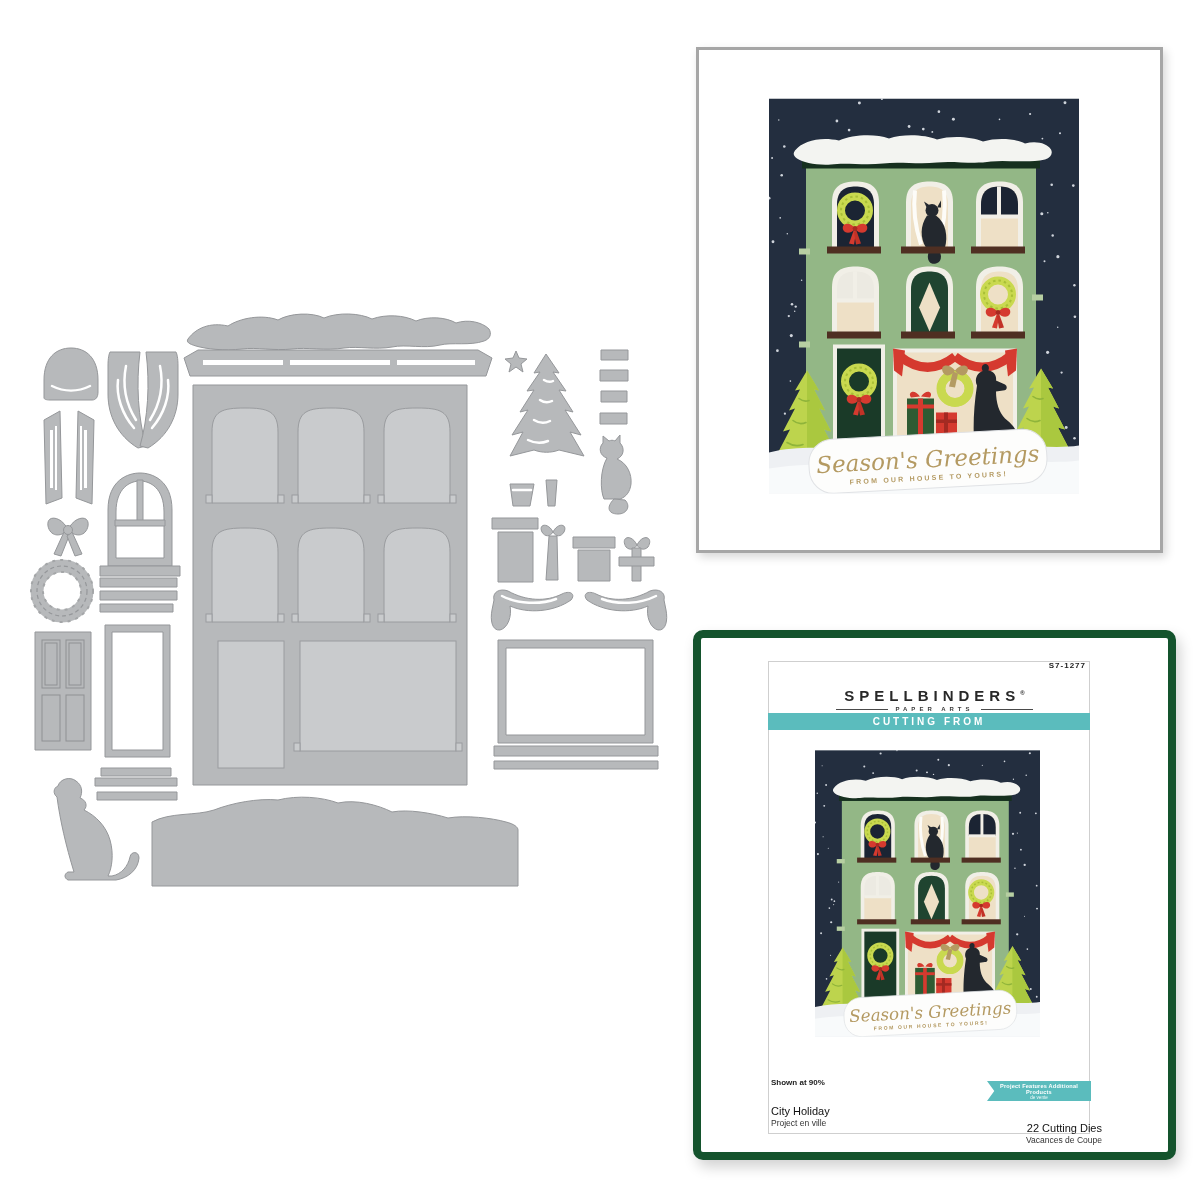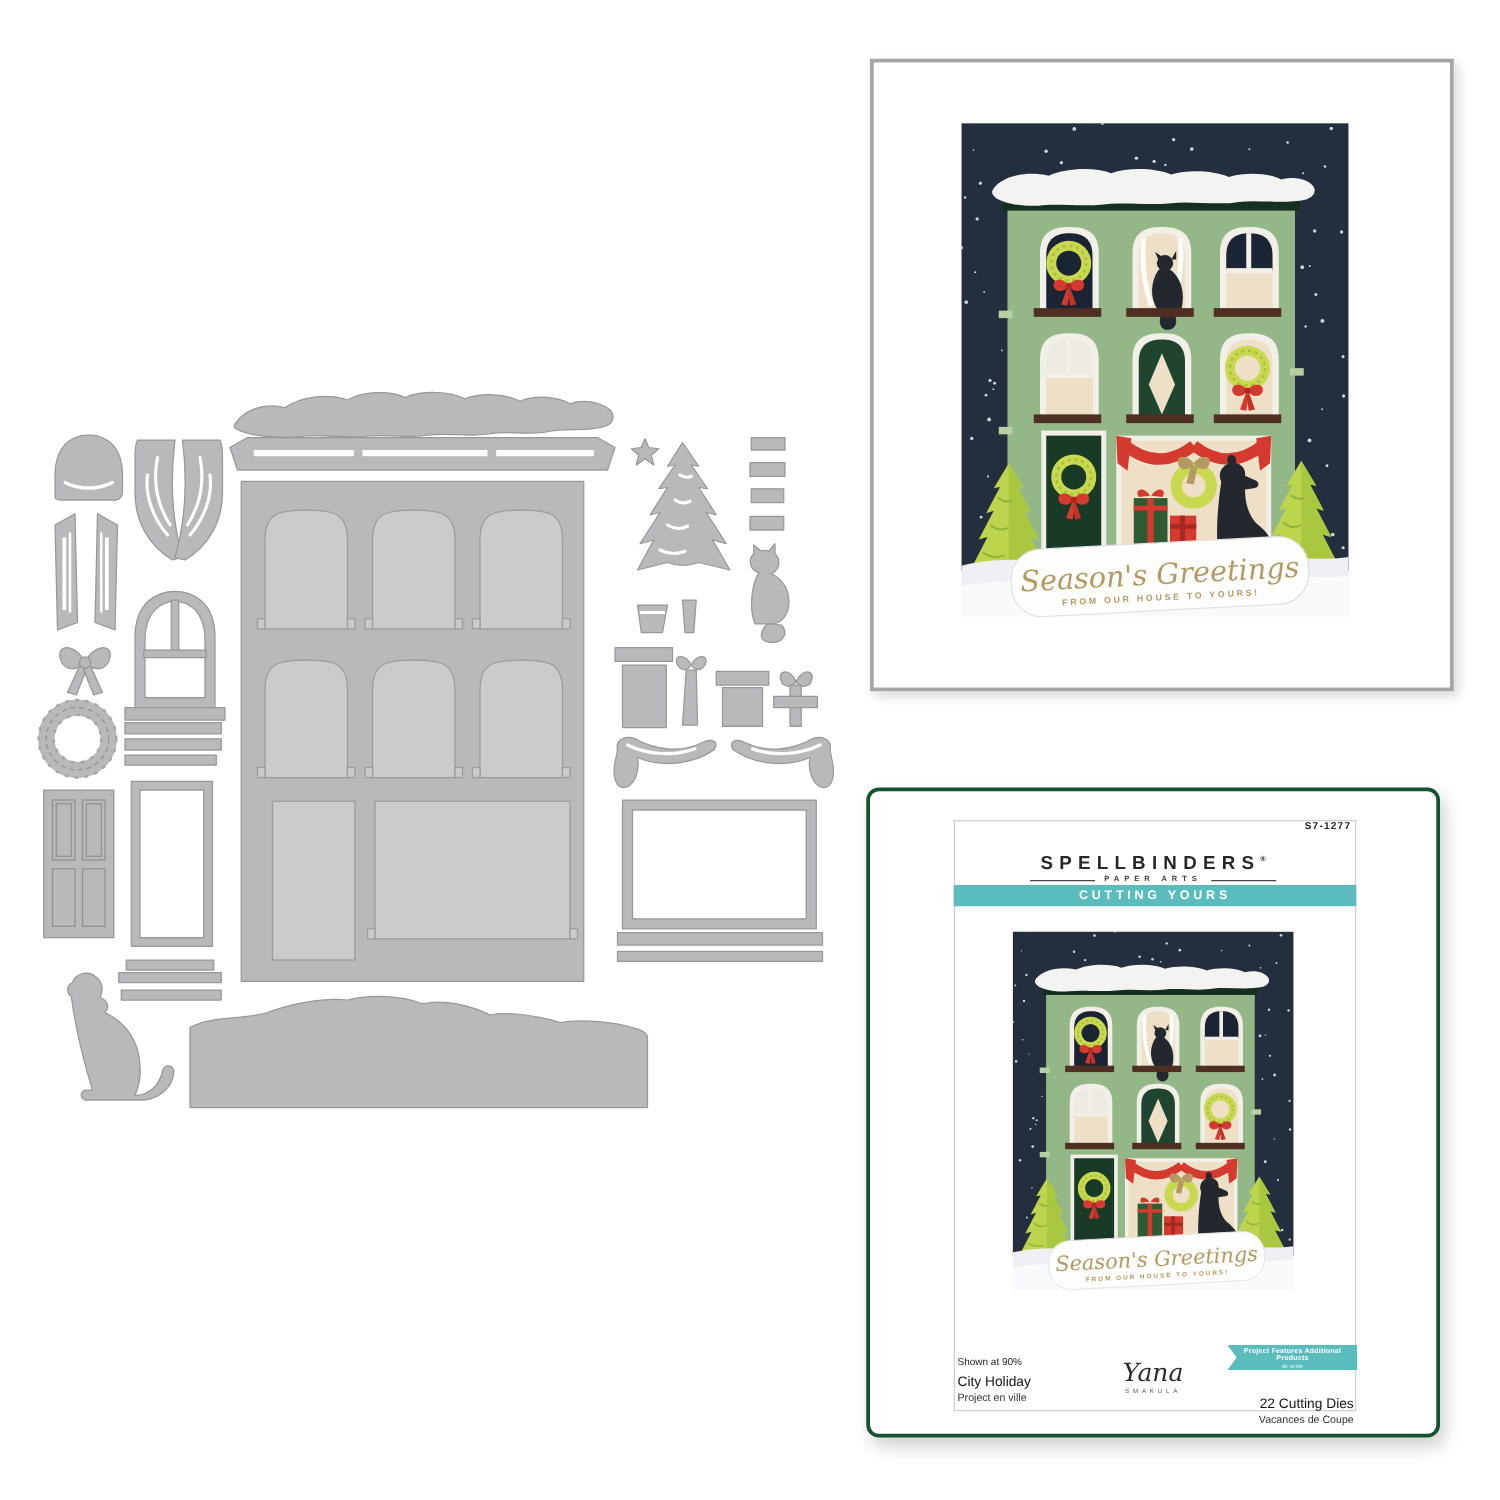--- a/index.html
+++ b/index.html
@@ -13,43 +13,43 @@
   .die-open{fill:#c9cbcd;stroke:#9a9c9f;stroke-width:1;}
   .die-slit{fill:#ffffff;stroke:none;}
   .die-line{fill:none;stroke:#ffffff;stroke-width:2.5;stroke-linecap:round;}
   .die-hair{fill:none;stroke:#8f9194;stroke-width:1;}
   
   .frame{position:absolute;left:696px;top:47px;width:461px;height:500px;
     border:3px solid #a6a6a6;background:#fff;box-shadow:3px 4px 9px rgba(0,0,0,.16);}
   .frame .card-art{position:absolute;left:70px;top:48px;width:310px;height:396px;}
   
   .package{position:absolute;left:693px;top:630px;width:453px;height:514px;
-    border:3px solid #14532d;border-radius:10px;background:#fff;
-    box-shadow:4px 7px 14px rgba(0,0,0,.18);}
+    border:8px solid #14532d;border-radius:10px;background:#fff;
+    box-shadow:4px 7px 14px rgba(0,0,0,.18);padding-left:14px;}
   .keyline{position:absolute;left:67px;top:23px;width:320px;height:471px;
     border:1px solid #cfcfcf;pointer-events:none;}
   .prod-code{position:absolute;left:67px;top:23px;width:318px;text-align:right;
     font-size:8px;font-weight:700;letter-spacing:1px;color:#222;}
   .brand-block{position:absolute;left:0;top:49px;width:100%;text-align:center;color:#282828;}
   .brand{font-size:15px;font-weight:700;letter-spacing:5px;}
   .brand sup{font-size:6px;letter-spacing:0;}
   .brand-sub{margin-top:2px;display:flex;align-items:center;justify-content:center;gap:7px;}
   .brand-sub .rule{width:52px;height:1px;background:#4a4a4a;}
   .brand-sub .txt{font-size:6px;font-weight:700;letter-spacing:4px;color:#3a3a3a;}
   .banner{position:absolute;left:67px;top:75px;width:322px;height:17px;
     background:#5bbcbd;color:#fff;display:flex;align-items:center;justify-content:center;
     font-size:10px;font-weight:700;letter-spacing:3px;}
   .card-small{position:absolute;left:114px;top:112px;width:225px;height:287px;}
   .flag-badge{position:absolute;left:286px;top:443px;width:104px;height:20px;
     background:#5bbcbd;color:#fff;text-align:center;
     display:flex;flex-direction:column;align-items:center;justify-content:center;
     clip-path:polygon(0 0,100% 0,100% 100%,0 100%,7% 50%);}
   .flag-badge .l1{font-size:5.6px;font-weight:700;letter-spacing:.2px;}
   .flag-badge .l2{font-size:4.6px;opacity:.92;}
-  .shown-at{position:absolute;left:70px;top:452px;font-size:8px;font-weight:400;color:#222;}
+  .shown-at{position:absolute;left:70px;top:440px;font-size:8px;font-weight:700;color:#222;}
   .title-block{position:absolute;left:70px;top:467px;color:#111;}
   .title-en{font-size:11px;font-weight:400;}
   .title-fr{font-size:8.5px;color:#333;margin-top:1px;}
   .sig-block{position:absolute;left:0;top:453px;width:100%;text-align:center;color:#2c2c2c;}
   .sig-script{font-family:"DejaVu Serif",serif;font-style:italic;font-size:20px;}
   .sig-sub{font-size:5px;letter-spacing:3px;color:#555;margin-top:0px;}
   .contents-block{position:absolute;right:66px;top:467px;text-align:right;color:#111;margin-top:17px;}
   
   .sent-script{font-family:"DejaVu Serif",serif;font-style:italic;}
 </style>
@@ -430,40 +430,36 @@
 
   <div class="brand-block">
     <div class="brand"><span>SPELLBINDERS</span><sup>®</sup></div>
     <div class="brand-sub">
       <span class="rule"></span>
       <span class="txt">PAPER ARTS</span>
       <span class="rule"></span>
     </div>
   </div>
 
-  <div class="banner">CUTTING YOURS</div>
+  <div class="banner">CUTTING FROM</div>
 
   <svg class="card-small" viewBox="0 0 310 395">
     <use href="#holiday-card"></use>
   </svg>
 
   <div class="flag-badge">
     <div class="l1">Project Features Additional Products</div>
     <div class="l2">de vente</div>
   </div>
 
   <div class="shown-at">Shown at 90%</div>
 
   <div class="title-block">
     <div class="title-en">City Holiday</div>
     <div class="title-fr">Project en ville</div>
   </div>
 
-  <div class="sig-block">
-    <div class="sig-script">Yana</div>
-    <div class="sig-sub">SMAKULA</div>
-  </div>
 
   <div class="contents-block">
     <div class="title-en">22 Cutting Dies</div>
     <div class="title-fr">Vacances de Coupe</div>
   </div>
 </div>
 
 </body></html>

